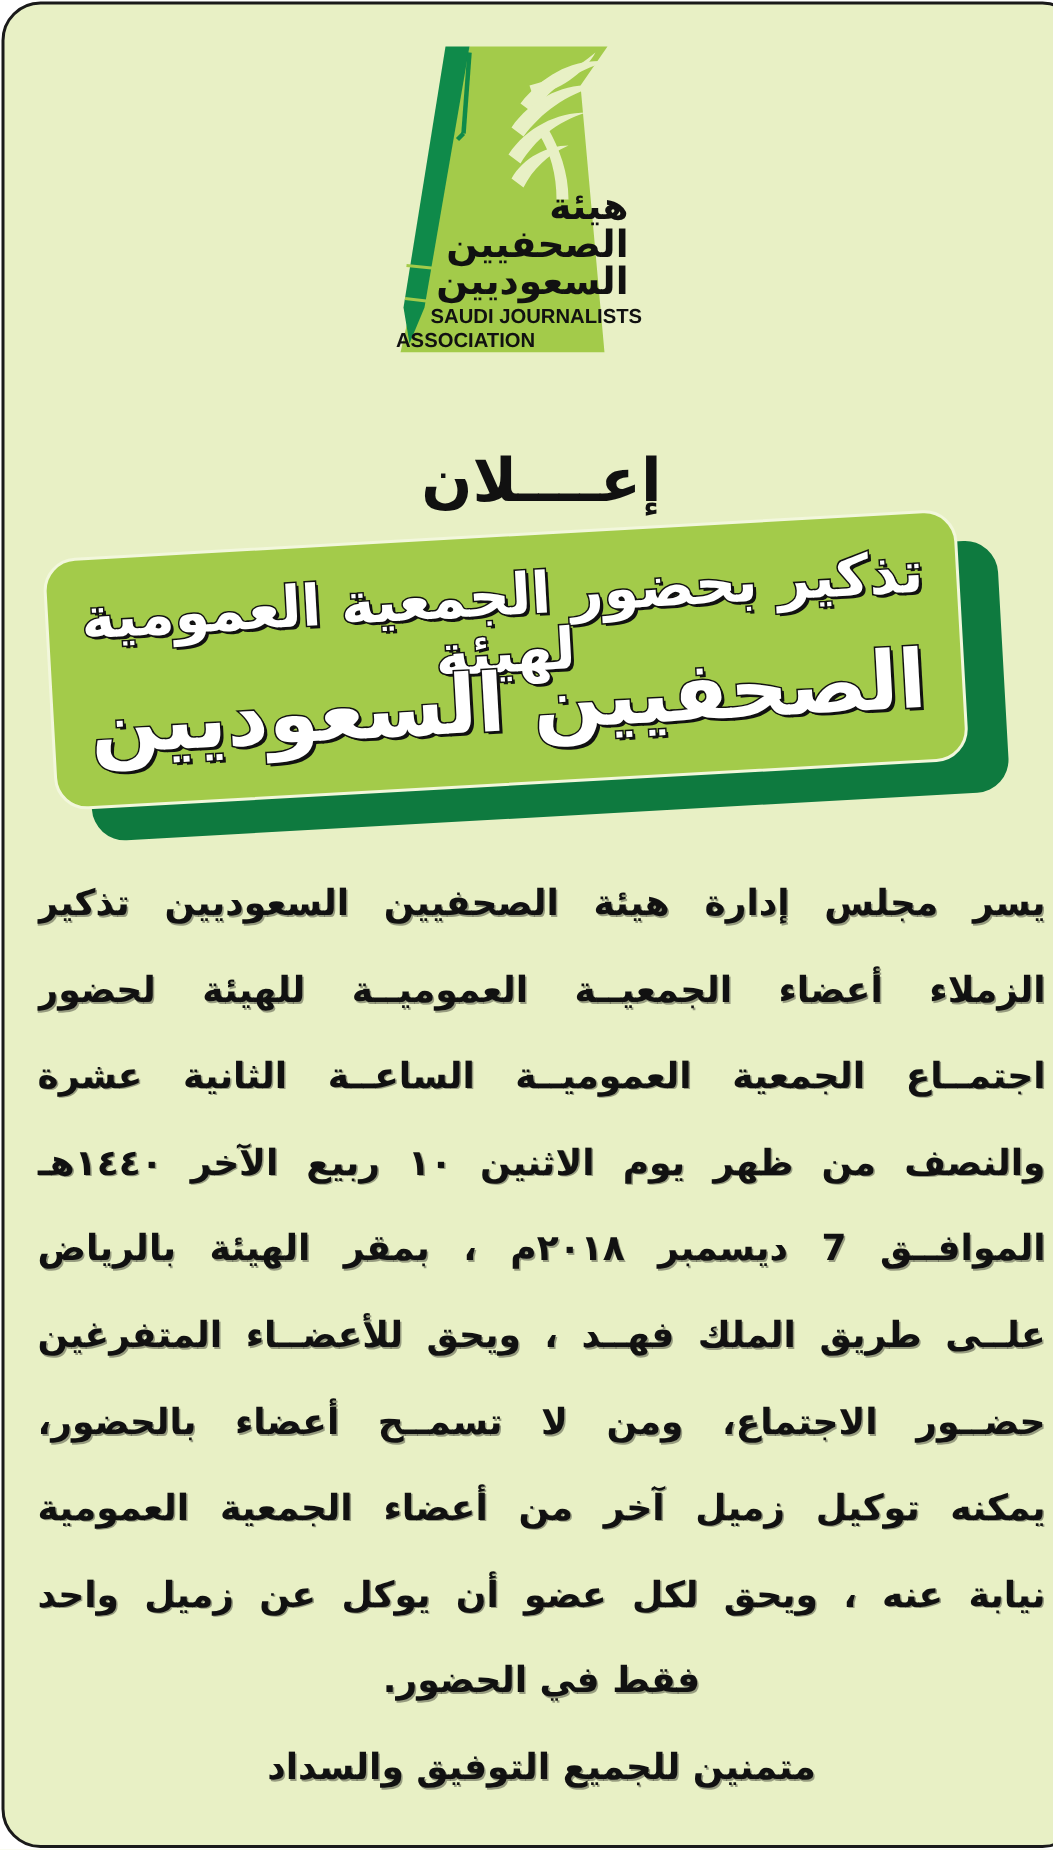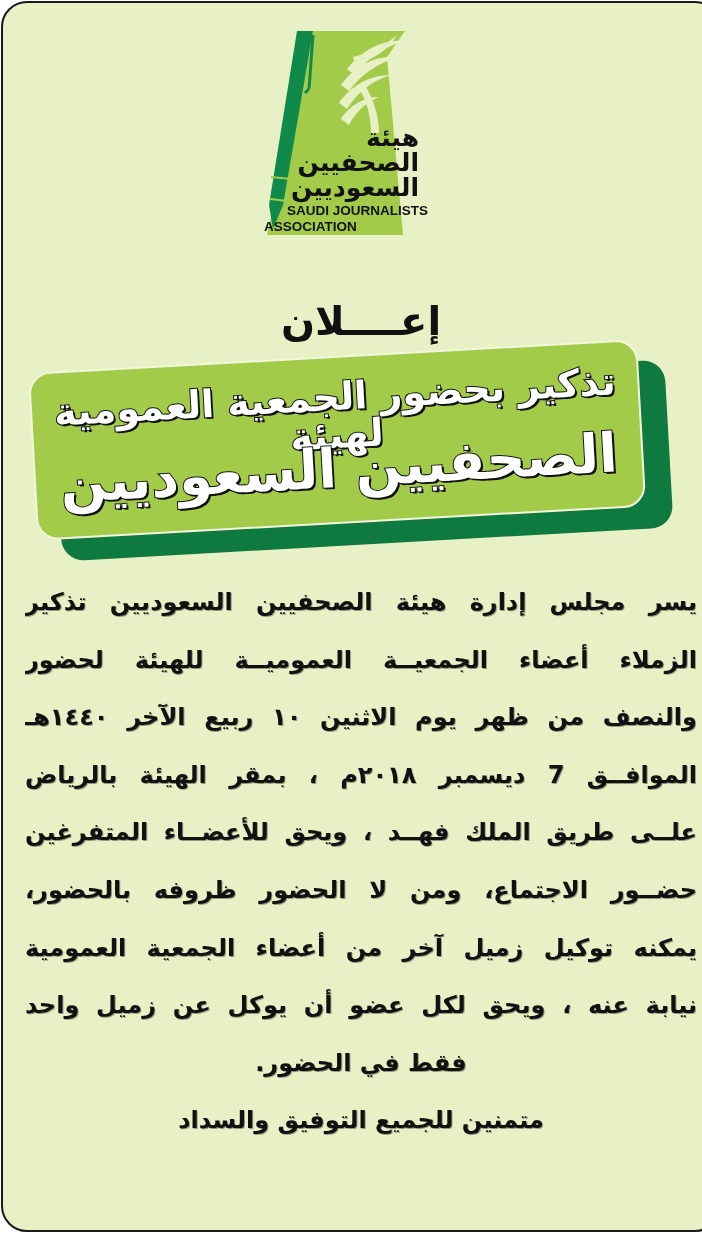--- a/index.html
+++ b/index.html
@@ -182,23 +182,24 @@
     <div class="banner-shadow"></div>
     <div class="banner">
       <div class="banner-line b1">تذكير بحضور الجمعية العمومية لهيئة</div>
       <div class="banner-line b2">الصحفيين السعوديين</div>
     </div>
   </div>
 
   <div class="body-text">
     <div class="body-line">يسر مجلس إدارة هيئة الصحفيين السعوديين تذكير</div>
     <div class="body-line">الزملاء أعضاء الجمعيــة العموميــة للهيئة لحضور</div>
+    <div class="body-line">اجتمــاع الجمعية العموميــة الساعــة الثانية عشرة</div>
     <div class="body-line">والنصف من ظهر يوم الاثنين ١٠ ربيع الآخر ١٤٤٠هـ</div>
     <div class="body-line">الموافــق 7 ديسمبر ٢٠١٨م ، بمقر الهيئة بالرياض</div>
     <div class="body-line">علــى طريق الملك فهــد ، ويحق للأعضــاء المتفرغين</div>
-    <div class="body-line">حضــور الاجتماع، ومن لا الحضور ظروفه بالحضور،</div>
+    <div class="body-line">حضــور الاجتماع، ومن لا تسمــح أعضاء بالحضور،</div>
     <div class="body-line">يمكنه توكيل زميل آخر من أعضاء الجمعية العمومية</div>
     <div class="body-line">نيابة عنه ، ويحق لكل عضو أن يوكل عن زميل واحد</div>
     <div class="body-line center">فقط في الحضور.</div>
     <div class="body-line center">متمنين للجميع التوفيق والسداد</div>
   </div>
 
 </div>
 
 </body></html>

